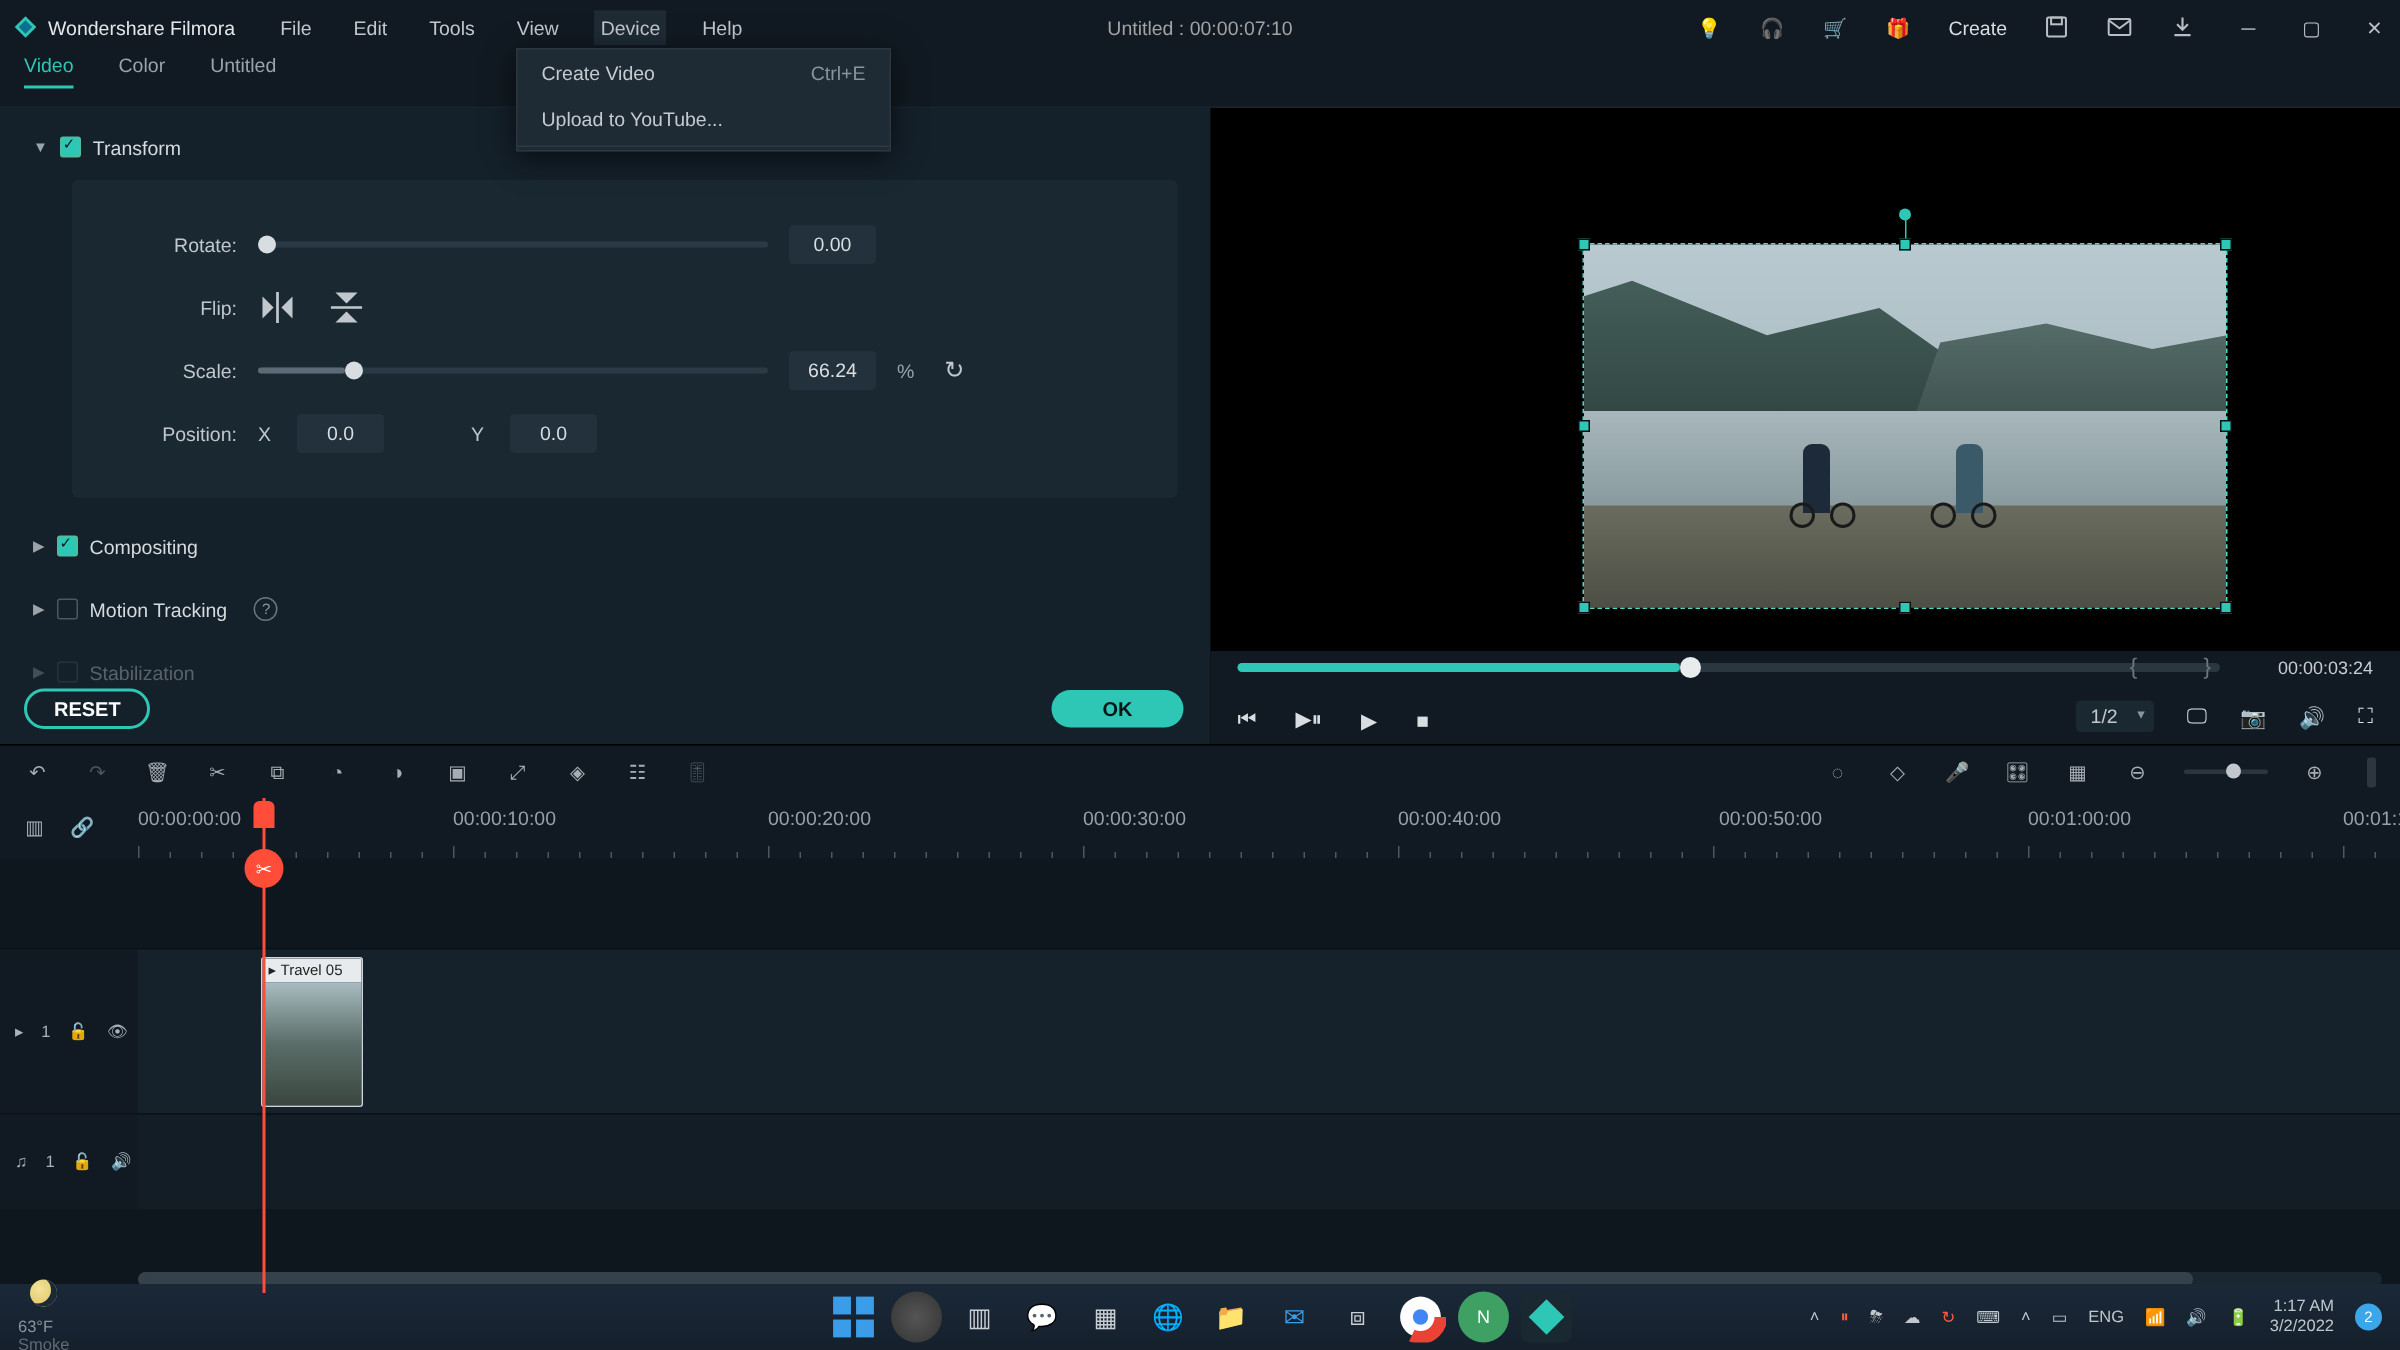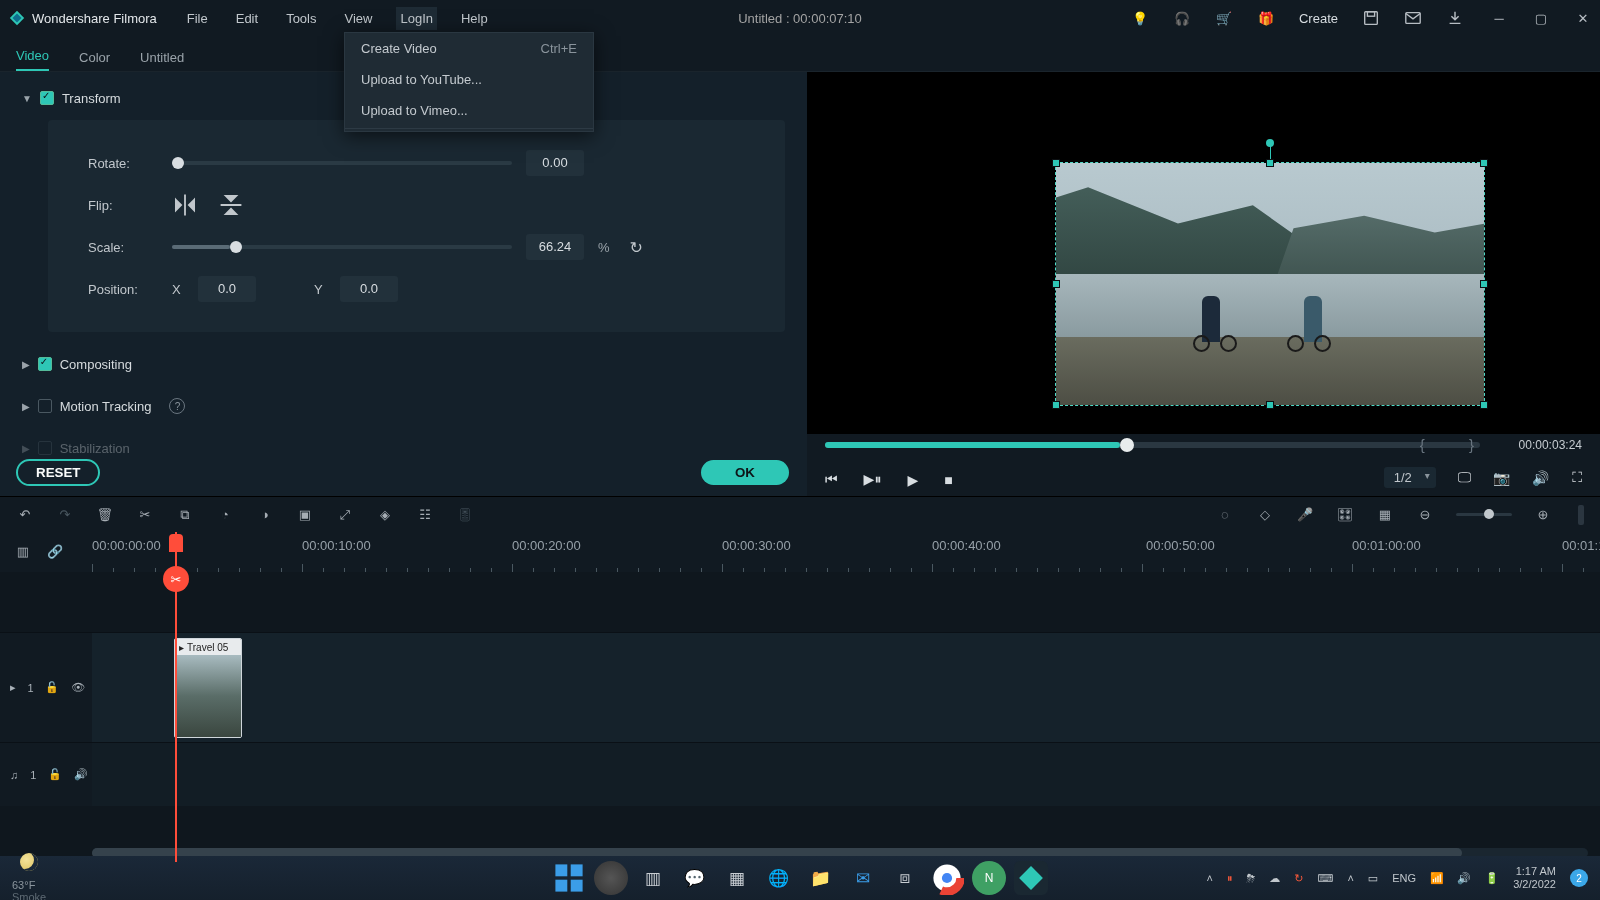--- a/index.html
+++ b/index.html
@@ -17,39 +17,39 @@
 .title-icons { display: flex; gap: 24px; align-items: center; margin-right: 8px; }
 .ticon { width: 18px; height: 18px; display: flex; align-items: center; justify-content: center; color: #b8bec4; cursor: pointer; }
 .win-controls { display: flex; gap: 24px; margin-left: 12px; }
 
 
 .dropdown { position: absolute; top: 32px; left: 344px; width: 250px; background: #1f2b34; border: 1px solid #2a3741; box-shadow: 0 4px 18px rgba(0,0,0,.6); z-index: 100; }
 .dd-item { padding: 8px 16px; color: #c4cacf; cursor: pointer; display: flex; justify-content: space-between; }
 .dd-sep { height: 1px; background: #2d3a44; margin: 2px 0; }
 
 
-.panel-tabs { height: 36px; background: #111a22; display: flex; align-items: flex-end; padding-left: 16px; gap: 30px; border-bottom: 1px solid #1a242c; }
+.panel-tabs { height: 36px; background: #111a22; display: flex; align-items: flex-start; padding-left: 16px; gap: 30px; border-bottom: 1px solid #1a242c; }
 .ptab { color: #9aa3aa; cursor: pointer; padding-bottom: 6px; }
 .ptab.active { color: #2ec7b6; border-bottom: 2px solid #2ec7b6; }
 
 
 .main { display: flex; height: 424px; }
 .left-panel { width: 807px; background: #14202a; padding: 12px 22px 0 22px; position: relative; }
 .right-panel { flex: 1; background: #000; position: relative; }
 
 
 .grp-head { display: flex; align-items: center; gap: 8px; height: 28px; color: #d6dbde; cursor: pointer; }
 .caret { font-size: 10px; color: #9aa3aa; }
 .chk { width: 14px; height: 14px; border: 1px solid #5b9; background: #2ec7b6; border-radius: 2px; position: relative; }
 .chk.unchecked { background: transparent; border-color: #4a5861; }
 .chk::after { content: "✓"; color: #0e1419; font-size: 10px; position: absolute; top: -2px; left: 1px; }
 .chk.unchecked::after { content: ""; }
 .grp-body { background: #1a2832; border-radius: 4px; padding: 22px 40px; margin: 8px 0 18px 26px; }
 .row { display: flex; align-items: center; gap: 14px; height: 42px; }
-.row-label { width: 70px; color: #c1c7cc; }
+.row-label { width: 70px; text-align: right; color: #c1c7cc; }
 .slider-track { flex: 1; height: 4px; background: #2a3a44; border-radius: 2px; position: relative; max-width: 340px; }
 .slider-fill { position: absolute; height: 4px; background: #5a6b76; border-radius: 2px; }
 .slider-thumb { position: absolute; top: -4px; width: 12px; height: 12px; background: #d8dde1; border-radius: 50%; }
 .num-box { width: 58px; height: 26px; background: #22313b; color: #d8dde1; text-align: center; line-height: 26px; border-radius: 3px; }
 .unit { color: #9aa3aa; }
 .flip-btn { width: 26px; height: 26px; display: flex; align-items: center; justify-content: center; color: #c1c7cc; cursor: pointer; margin-right: 6px; }
 .reset-icn { color: #c1c7cc; cursor: pointer; margin-left: 6px; font-size: 16px; }
 .pos-lbl { color: #c1c7cc; width: 12px; }
 
 .panel-bottom { position: absolute; bottom: 10px; left: 16px; right: 18px; display: flex; align-items: center; justify-content: space-between; }
@@ -138,21 +138,21 @@
         <polygon points="10,2 18,10 10,18 2,10" fill="#2ec7b6"></polygon>
         <polygon points="10,5 15,10 10,15 5,10" fill="#0e6f8f"></polygon>
       </svg>
   </span>
   <span class="appname">Wondershare Filmora</span>
   <div class="menu-items">
     <span class="menu-item">File</span>
     <span class="menu-item">Edit</span>
     <span class="menu-item">Tools</span>
     <span class="menu-item">View</span>
-    <span class="menu-item open">LogIn</span>
+    <span class="menu-item open">Device</span>
     <span class="menu-item">Help</span>
   </div>
   <span class="title-center">Untitled : 00:00:07:10</span>
   <div class="spacer"></div>
   <div class="title-icons">
     <span class="ticon" style="color:#f5c542">💡</span>
     <span class="ticon" style="color:#2ec7b6">🎧</span>
     <span class="ticon" style="color:#ff6b4a">🛒</span>
     <span class="ticon">🎁</span>
     <span style="color:#d8dde1">Create</span>
@@ -181,23 +181,20 @@
   </div>
 </div>
 
 <div class="dropdown">
   <div class="dd-item">
     <span>Create Video</span>
     <span style="color:#8a949c">Ctrl+E</span>
   </div>
   <div class="dd-item">
       <span>Upload to YouTube...</span>
-    </div>
-  <div class="dd-item">
-      <span>Upload to Vimeo...</span>
     </div>
   <div class="dd-sep"></div>
 </div>
 
 <div class="panel-tabs">
   <span class="ptab active">Video</span>
   <span class="ptab">Color</span>
   <span class="ptab">Untitled</span>
 </div>
 

